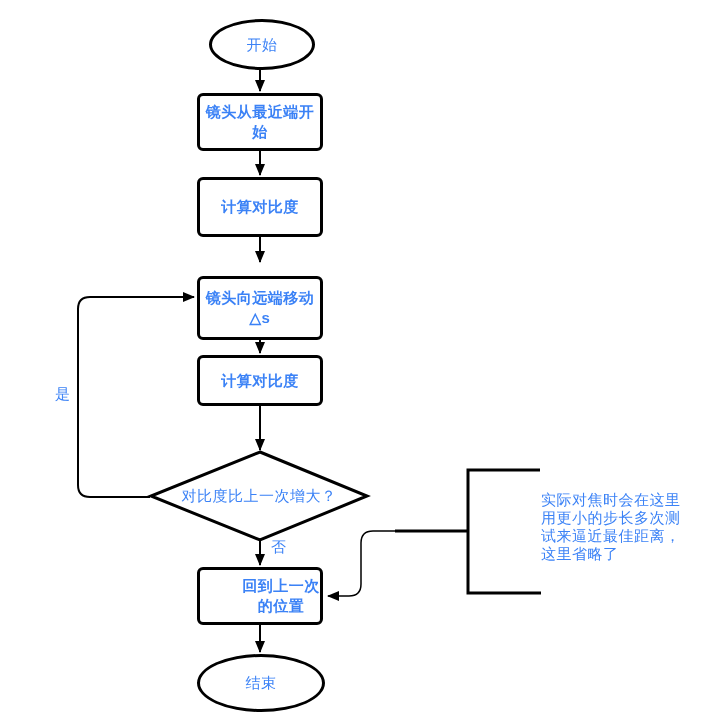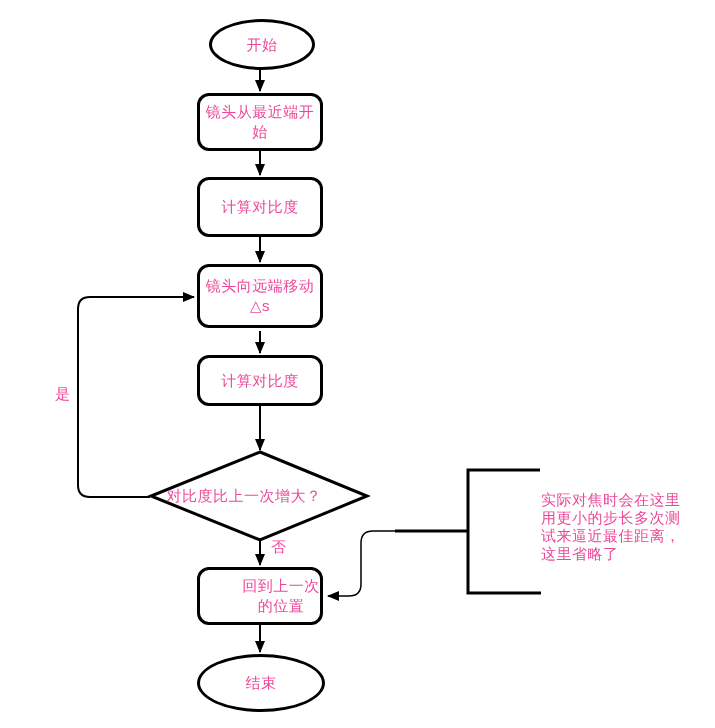--- a/index.html
+++ b/index.html
@@ -6,21 +6,21 @@
     margin: 0;
     padding: 0;
     background: #ffffff;
   }
   #canvas {
     position: relative;
     width: 715px;
     height: 728px;
     background: #ffffff;
     font-family: "Liberation Sans", sans-serif;
-    color: #ec4899;
+    color: #3b82f6;
     overflow: hidden;
   }
   #wires {
     position: absolute;
     left: 0;
     top: 0;
     width: 715px;
     height: 728px;
   }
   .node {
@@ -34,21 +34,22 @@
     text-align: center;
     font-size: 15px;
     line-height: 20px;
     white-space: pre-line;
     letter-spacing: 0.5px;
   }
   .terminator {
     border-radius: 50%;
   }
   .process {
-    border-radius: 12px;
+    border-radius: 6px;
+    font-weight: bold;
   }
   .diamond-label {
     position: absolute;
     box-sizing: border-box;
     display: flex;
     align-items: center;
     justify-content: center;
     text-align: center;
     font-size: 15px;
     background: transparent;
@@ -67,25 +68,25 @@
     width: 162px;
     font-size: 15px;
     line-height: 18px;
     white-space: pre-line;
     letter-spacing: 0.5px;
   }
   
   #n-start  { left: 209px; top: 19px;  width: 106px; height: 51px; }
   #n-step1  { left: 197px; top: 93px;  width: 126px; height: 58px; }
   #n-step2  { left: 197px; top: 177px; width: 126px; height: 60px; }
-  #n-step3  { left: 197px; top: 264px; width: 126px; height: 64px; }
+  #n-step3  { left: 197px; top: 276px; width: 126px; height: 64px; }
   #n-step4  { left: 197px; top: 355px; width: 126px; height: 51px; }
   #n-step5  { left: 197px; top: 567px; width: 126px; height: 58px; padding-left: 42px; }
   #n-end    { left: 197px; top: 654px; width: 128px; height: 58px; text-align: center; }
-  #n-decision-label { left: 136px; top: 452px; width: 216px; height: 88px; }
+  #n-decision-label { left: 151px; top: 452px; width: 216px; height: 88px; }
   #lbl-yes { left: 55px;  top: 386px; }
   #lbl-no  { left: 271px; top: 539px; }
 </style>
 </head>
 <body>
 
 <div id="canvas">
 
   <svg id="wires" viewBox="0 0 715 728" xmlns="http://www.w3.org/2000/svg">
     <defs>

